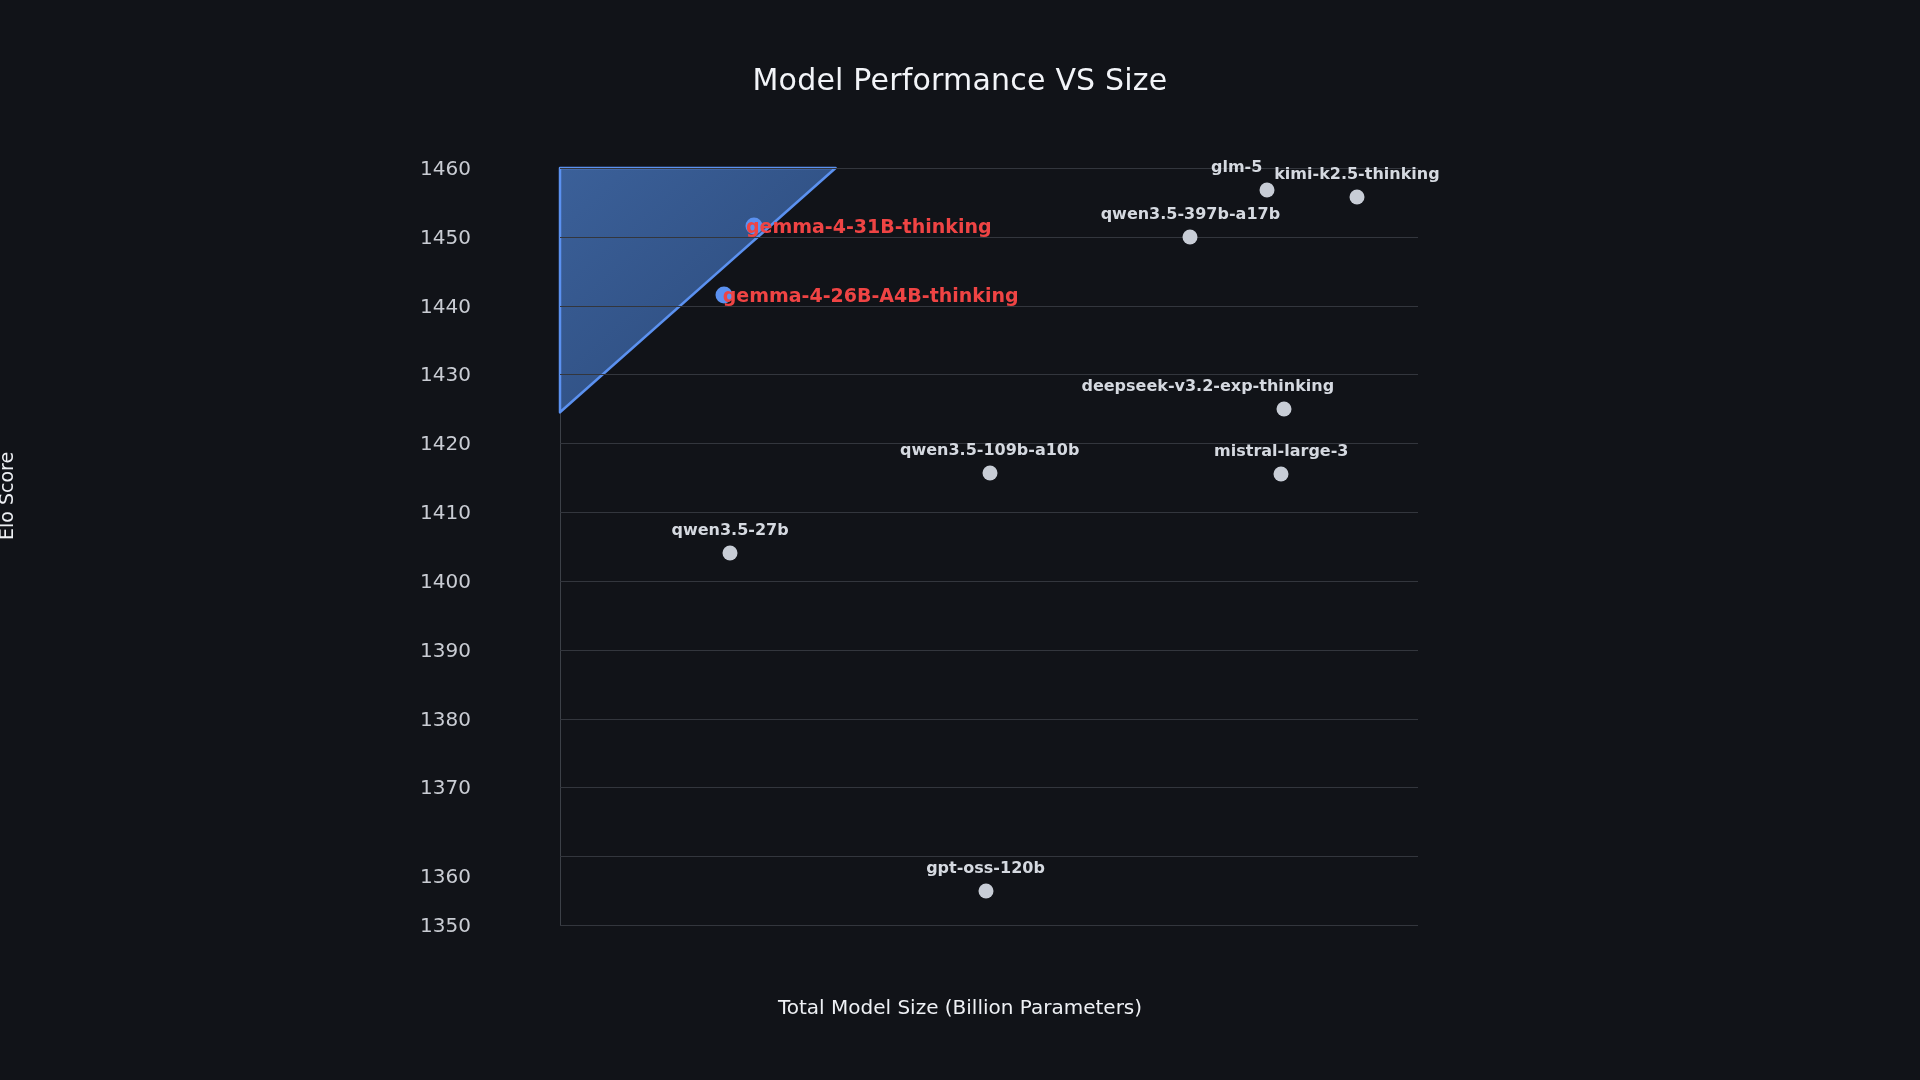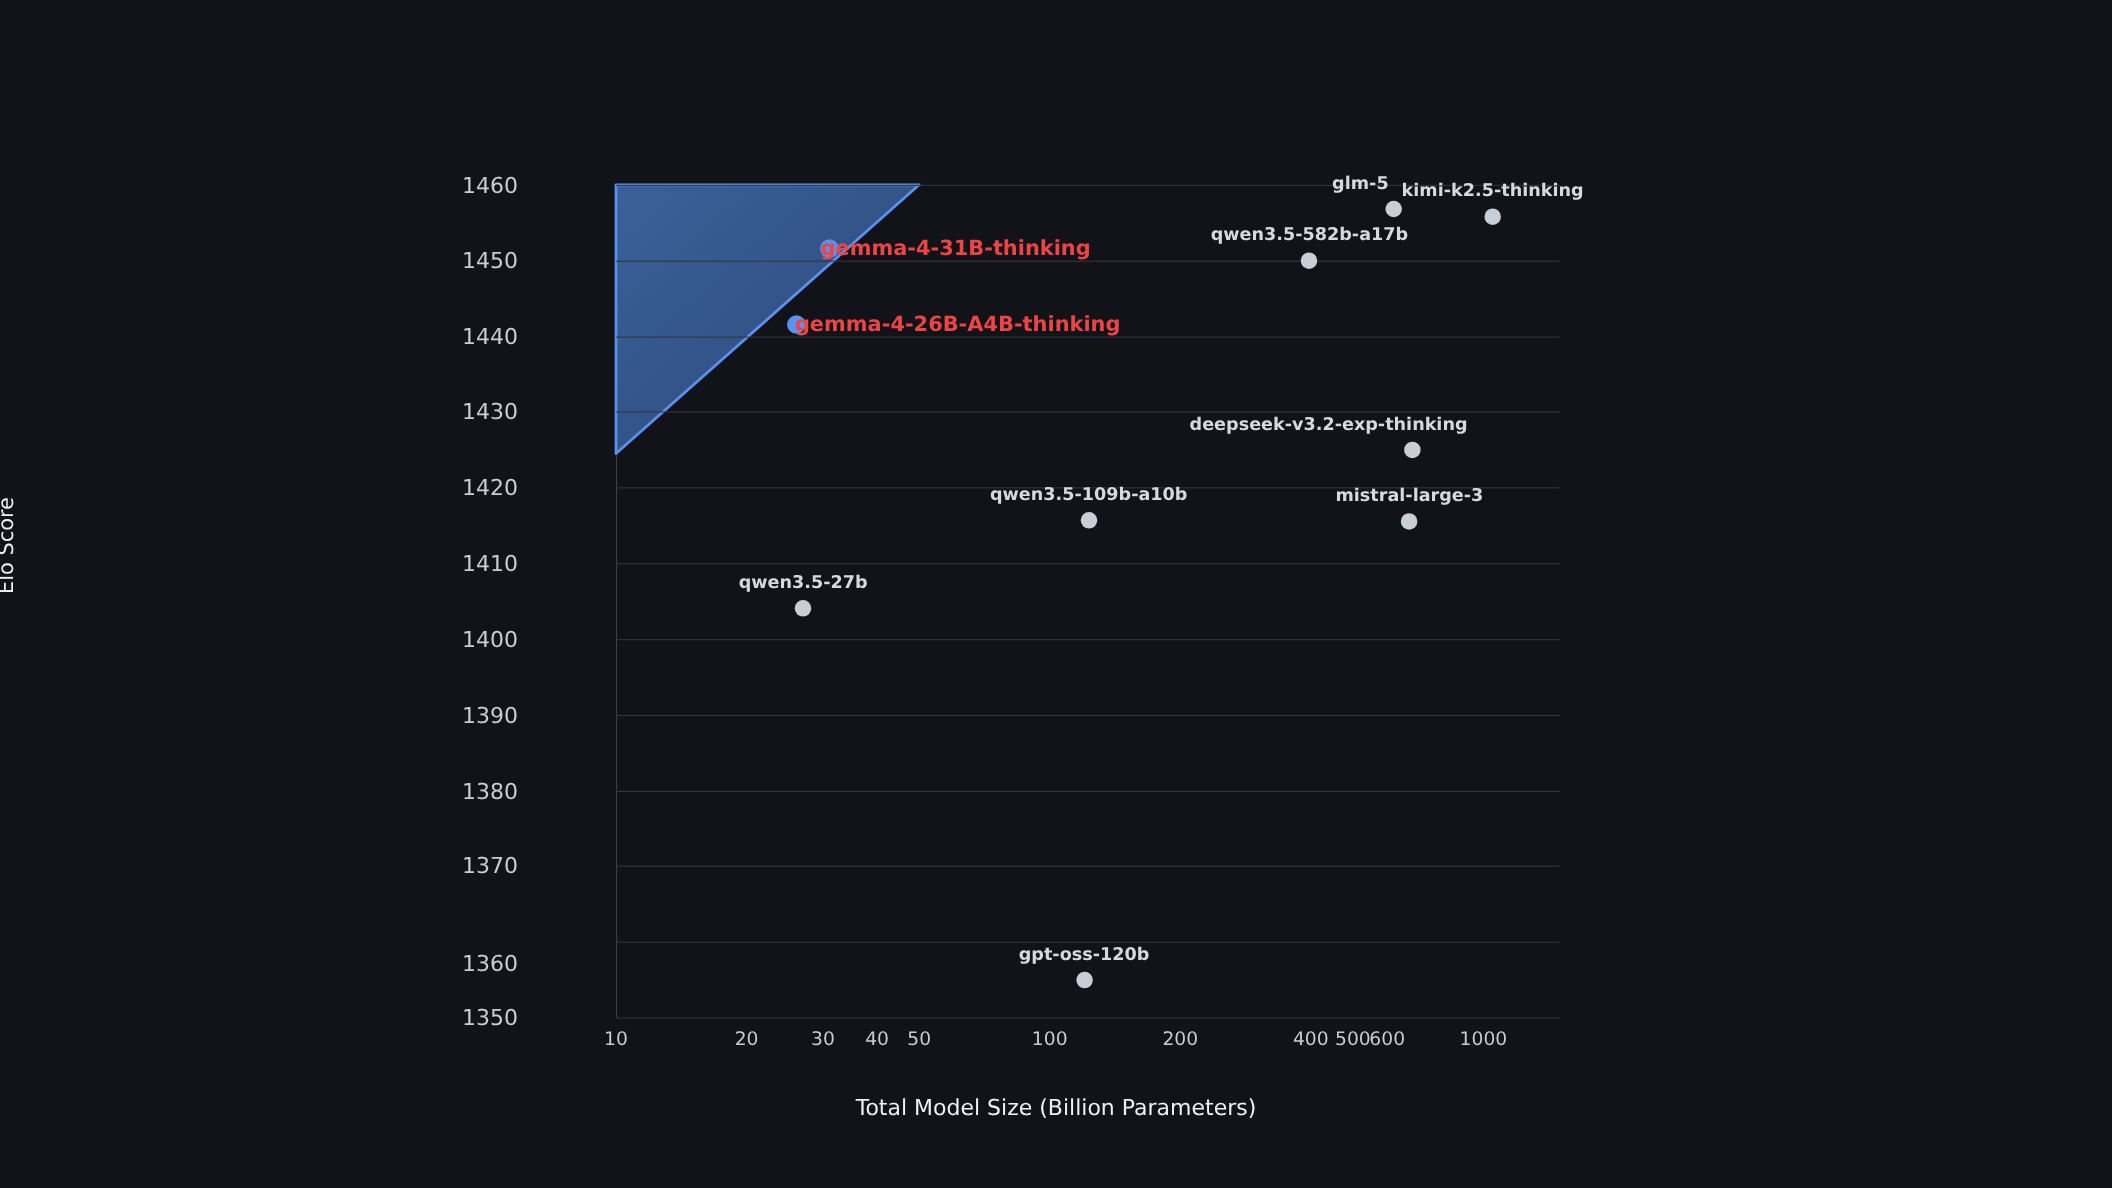--- a/index.html
+++ b/index.html
@@ -71,50 +71,38 @@
     transform:translate(-50%,-50%);
   }
   .pt-label.other { font-size:16px; color:#d5d9e0; font-weight:700; }
   .pt-label.highlight { font-size:19px; color:#ef4444; font-weight:700; }
 </style>
 </head>
 <body>
 
 <div id="chart-root">
 
+  <div id="chart-title">Model Performance VS Size</div>
 
   <div id="ylabel">Elo Score</div>
   <div id="xlabel">Total Model Size (Billion Parameters)</div>
 
   <div id="ytick-layer">
       <div class="ytick" style="top: 757px;">1350</div>
       <div class="ytick" style="top: 708px;">1360</div>
       <div class="ytick" style="top: 619.364px;">1370</div>
       <div class="ytick" style="top: 550.545px;">1380</div>
       <div class="ytick" style="top: 481.727px;">1390</div>
       <div class="ytick" style="top: 412.909px;">1400</div>
       <div class="ytick" style="top: 344.091px;">1410</div>
       <div class="ytick" style="top: 275.273px;">1420</div>
       <div class="ytick" style="top: 206.455px;">1430</div>
       <div class="ytick" style="top: 137.636px;">1440</div>
       <div class="ytick" style="top: 68.8182px;">1450</div>
       <div class="ytick" style="top: 0px;">1460</div>
-    </div>
-  <div id="xtick-layer">
-      <div class="xtick" style="left: 0px;">10</div>
-      <div class="xtick" style="left: 118.692px;">20</div>
-      <div class="xtick" style="left: 188.122px;">30</div>
-      <div class="xtick" style="left: 237.383px;">40</div>
-      <div class="xtick" style="left: 275.593px;">50</div>
-      <div class="xtick" style="left: 394.285px;">100</div>
-      <div class="xtick" style="left: 512.977px;">200</div>
-      <div class="xtick" style="left: 631.668px;">400</div>
-      <div class="xtick" style="left: 669.878px;">500</div>
-      <div class="xtick" style="left: 701.098px;">600</div>
-      <div class="xtick" style="left: 788.57px;">1000</div>
     </div>
   <div id="axis-left"></div>
 
   <div id="plot-area">
     <svg id="frontier-svg">
       <defs>
         <linearGradient id="frontier-grad" x1="0" y1="0" x2="1" y2="1">
           <stop offset="0%" id="grad-stop-a" stop-opacity="1" stop-color="#3b6099"></stop>
           <stop offset="100%" id="grad-stop-b" stop-opacity="1" stop-color="#2a4878"></stop>
         </linearGradient>
@@ -134,21 +122,21 @@
         <div class="gridline" style="top: 137.636px;"></div>
         <div class="gridline" style="top: 68.8182px;"></div>
         <div class="gridline" style="top: 0px;"></div>
       </div>
     <div id="points-layer">
         <div class="pt highlight" style="left: 193.737px; top: 58.4955px;"></div>
         <div class="pt-label highlight" style="left: 308.737px; top: 58.4955px;">gemma-4-31B-thinking</div>
         <div class="pt highlight" style="left: 163.618px; top: 127.314px;"></div>
         <div class="pt-label highlight" style="left: 310.618px; top: 127.314px;">gemma-4-26B-A4B-thinking</div>
         <div class="pt other" style="left: 630.379px; top: 68.8182px;"></div>
-        <div class="pt-label other" style="left: 630.379px; top: 44.8182px;">qwen3.5-582b-a17b</div>
+        <div class="pt-label other" style="left: 630.379px; top: 44.8182px;">qwen3.5-397b-a17b</div>
         <div class="pt other" style="left: 706.713px; top: 22.0218px;"></div>
         <div class="pt-label other" style="left: 676.713px; top: -1.97818px;">glm-5</div>
         <div class="pt other" style="left: 796.924px; top: 28.9036px;"></div>
         <div class="pt-label other" style="left: 796.924px; top: 4.90364px;">kimi-k2.5-thinking</div>
         <div class="pt other" style="left: 723.785px; top: 240.864px;"></div>
         <div class="pt-label other" style="left: 647.785px; top: 216.864px;">deepseek-v3.2-exp-thinking</div>
         <div class="pt other" style="left: 721.267px; top: 306.241px;"></div>
         <div class="pt-label other" style="left: 721.267px; top: 282.241px;">mistral-large-3</div>
         <div class="pt other" style="left: 429.733px; top: 304.865px;"></div>
         <div class="pt-label other" style="left: 429.733px; top: 280.865px;">qwen3.5-109b-a10b</div>

